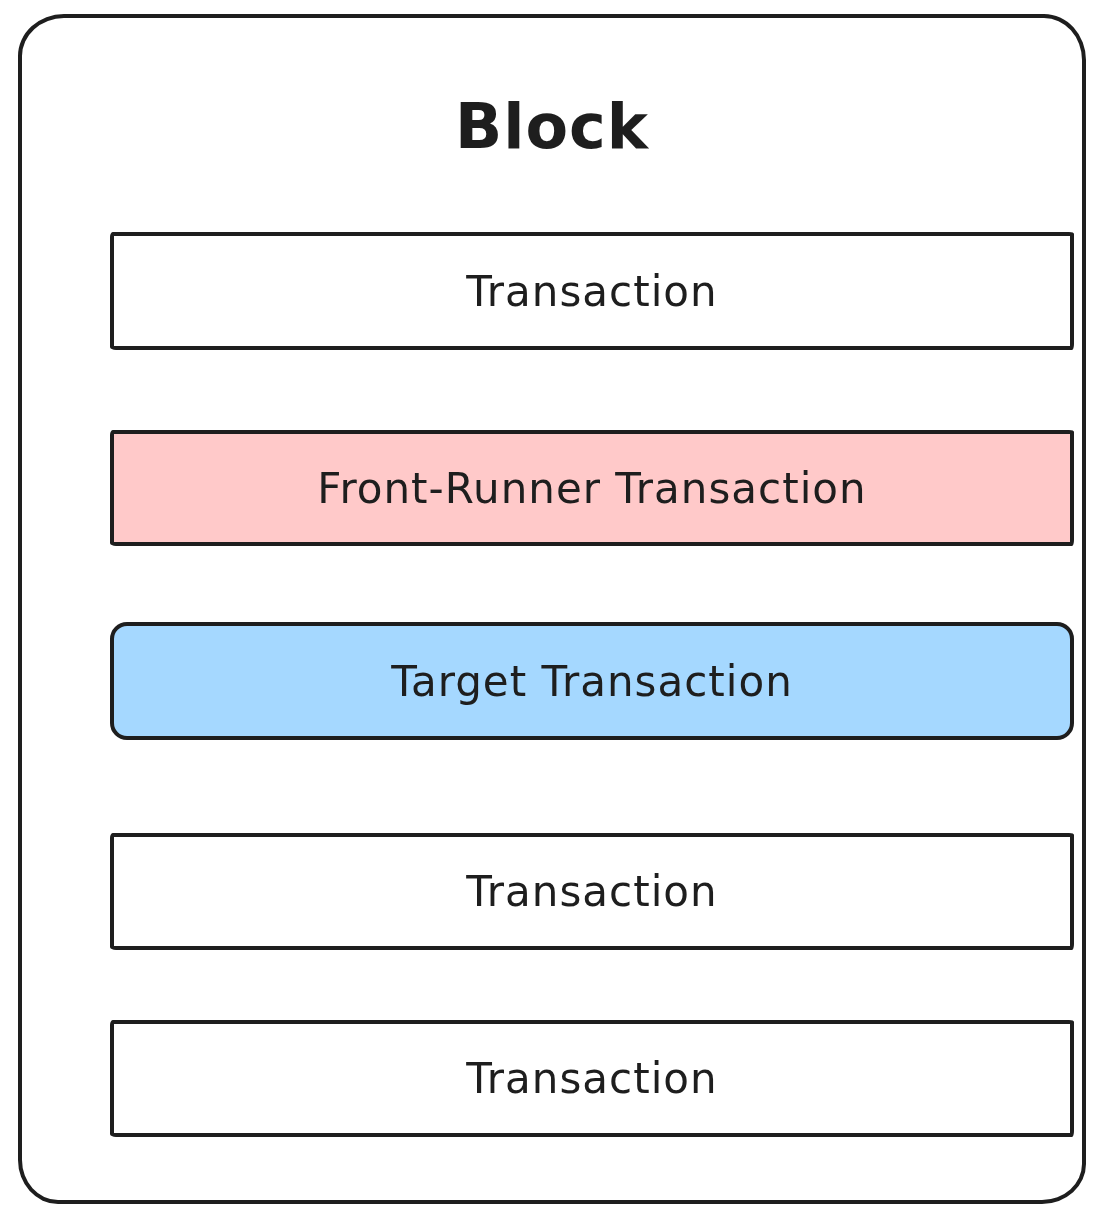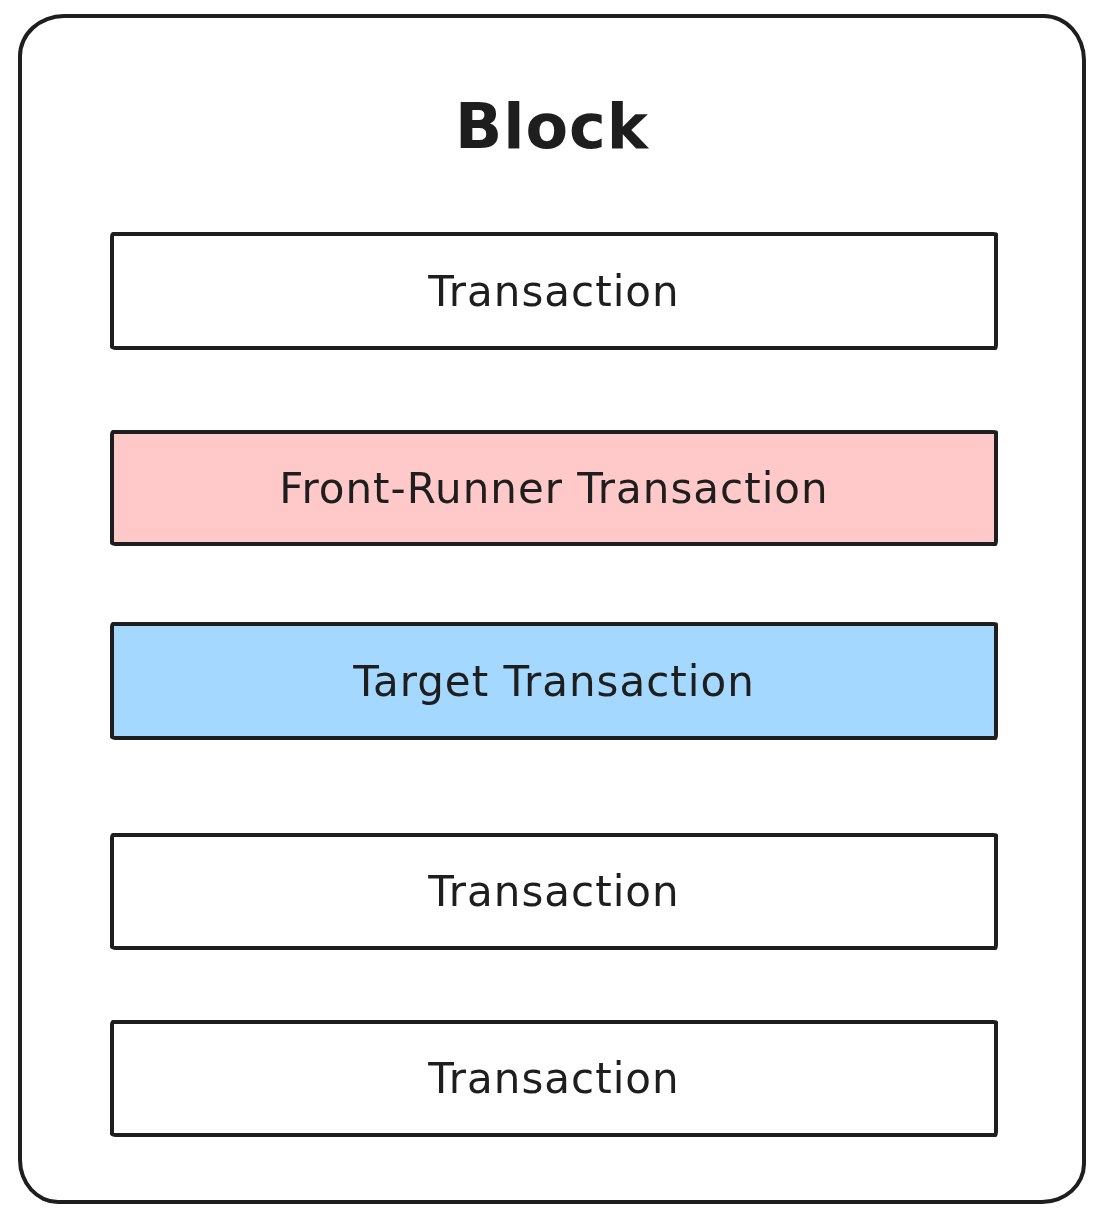--- a/index.html
+++ b/index.html
@@ -35,40 +35,40 @@
     width: 100%;
     text-align: center;
     font-size: 62px;
     font-weight: 600;
     color: #1e1e1e;
     letter-spacing: 1px;
   }
   .tx-box {
     position: absolute;
     left: 88px;
-    width: 888px;
+    width: 964px;
     box-sizing: border-box;
     border: 4px solid #1e1e1e;
     
     border-radius: 3px 5px 2px 6px / 5px 2px 6px 3px;
     display: flex;
     align-items: center;
     justify-content: center;
     background: #ffffff;
   }
   .tx-label {
     font-size: 42px;
     font-weight: 500;
     color: #1e1e1e;
     letter-spacing: 1px;
     white-space: nowrap;
   }
   .tx-0 { top: 214px; height: 118px; }
   .tx-1 { top: 412px; height: 116px; justify-content: center; }
-  .tx-2 { top: 604px; height: 118px; }
+  .tx-2 { top: 604px; height: 118px; border-radius: 17px; }
   .tx-3 { top: 815px; height: 117px; }
   .tx-4 { top: 1002px; height: 117px; }
 </style>
 </head>
 <body>
 
 <div class="canvas">
   <div class="block-frame">
     <div class="block-title">Block</div>
 

